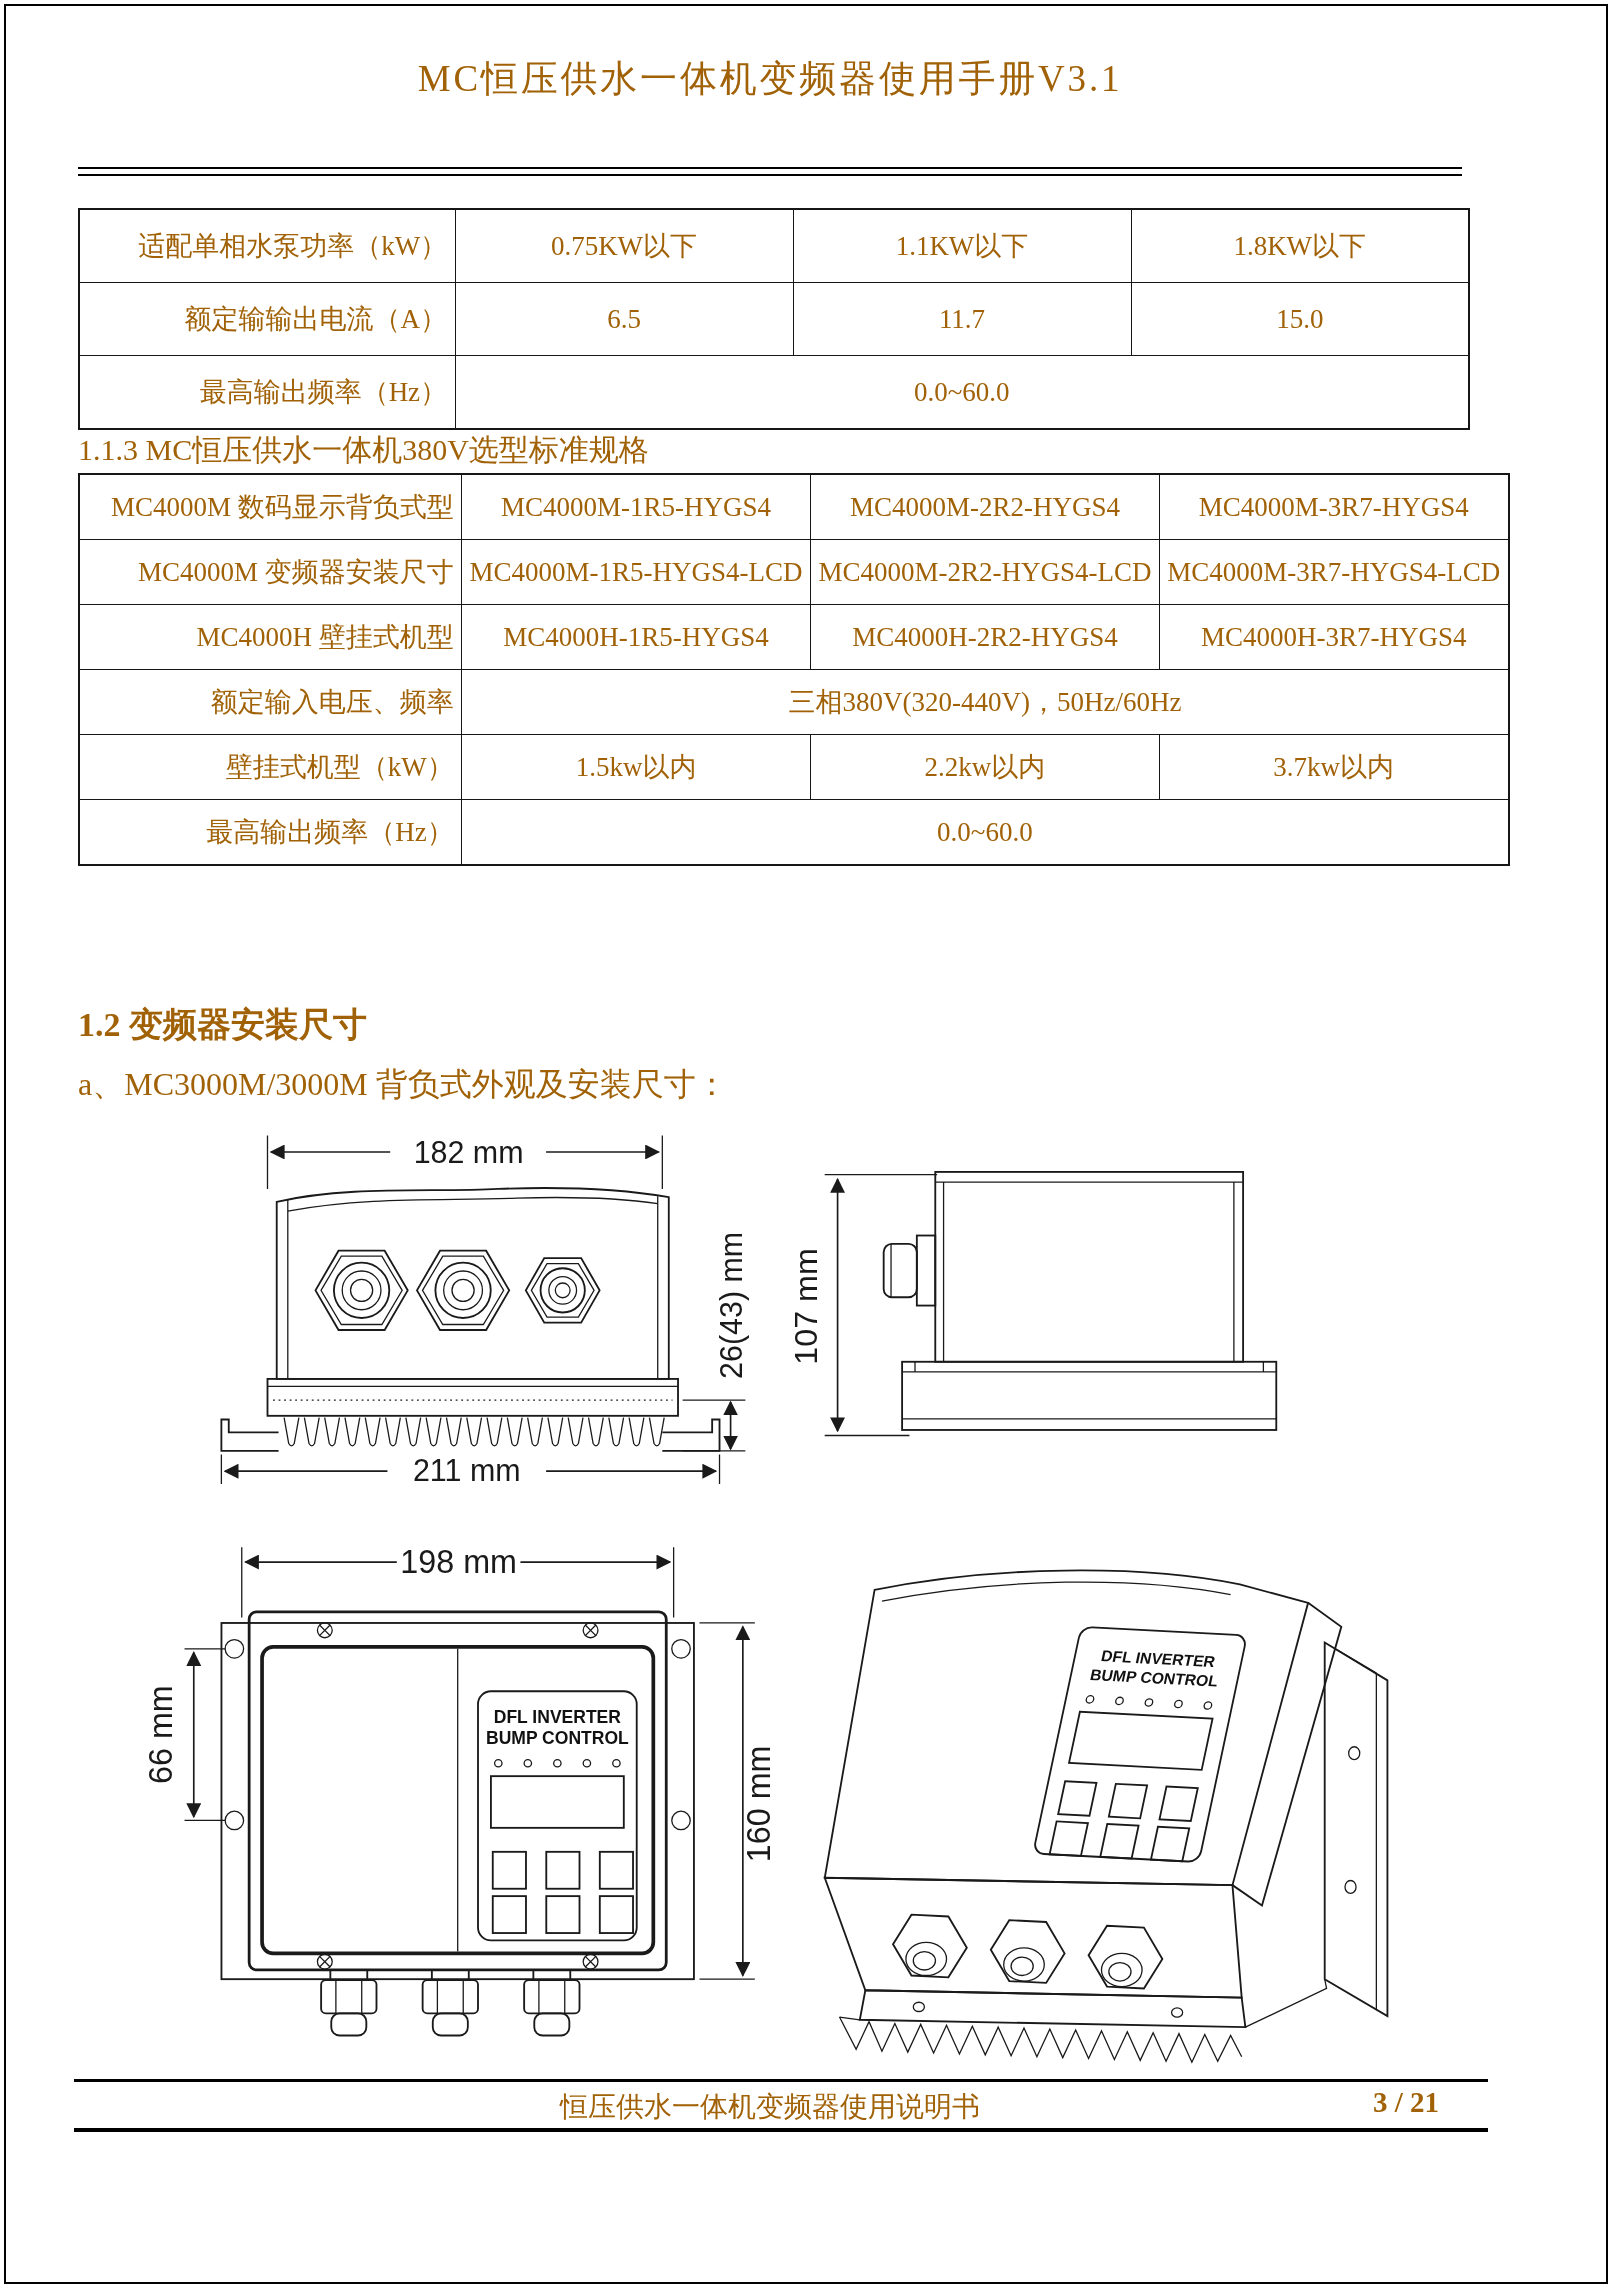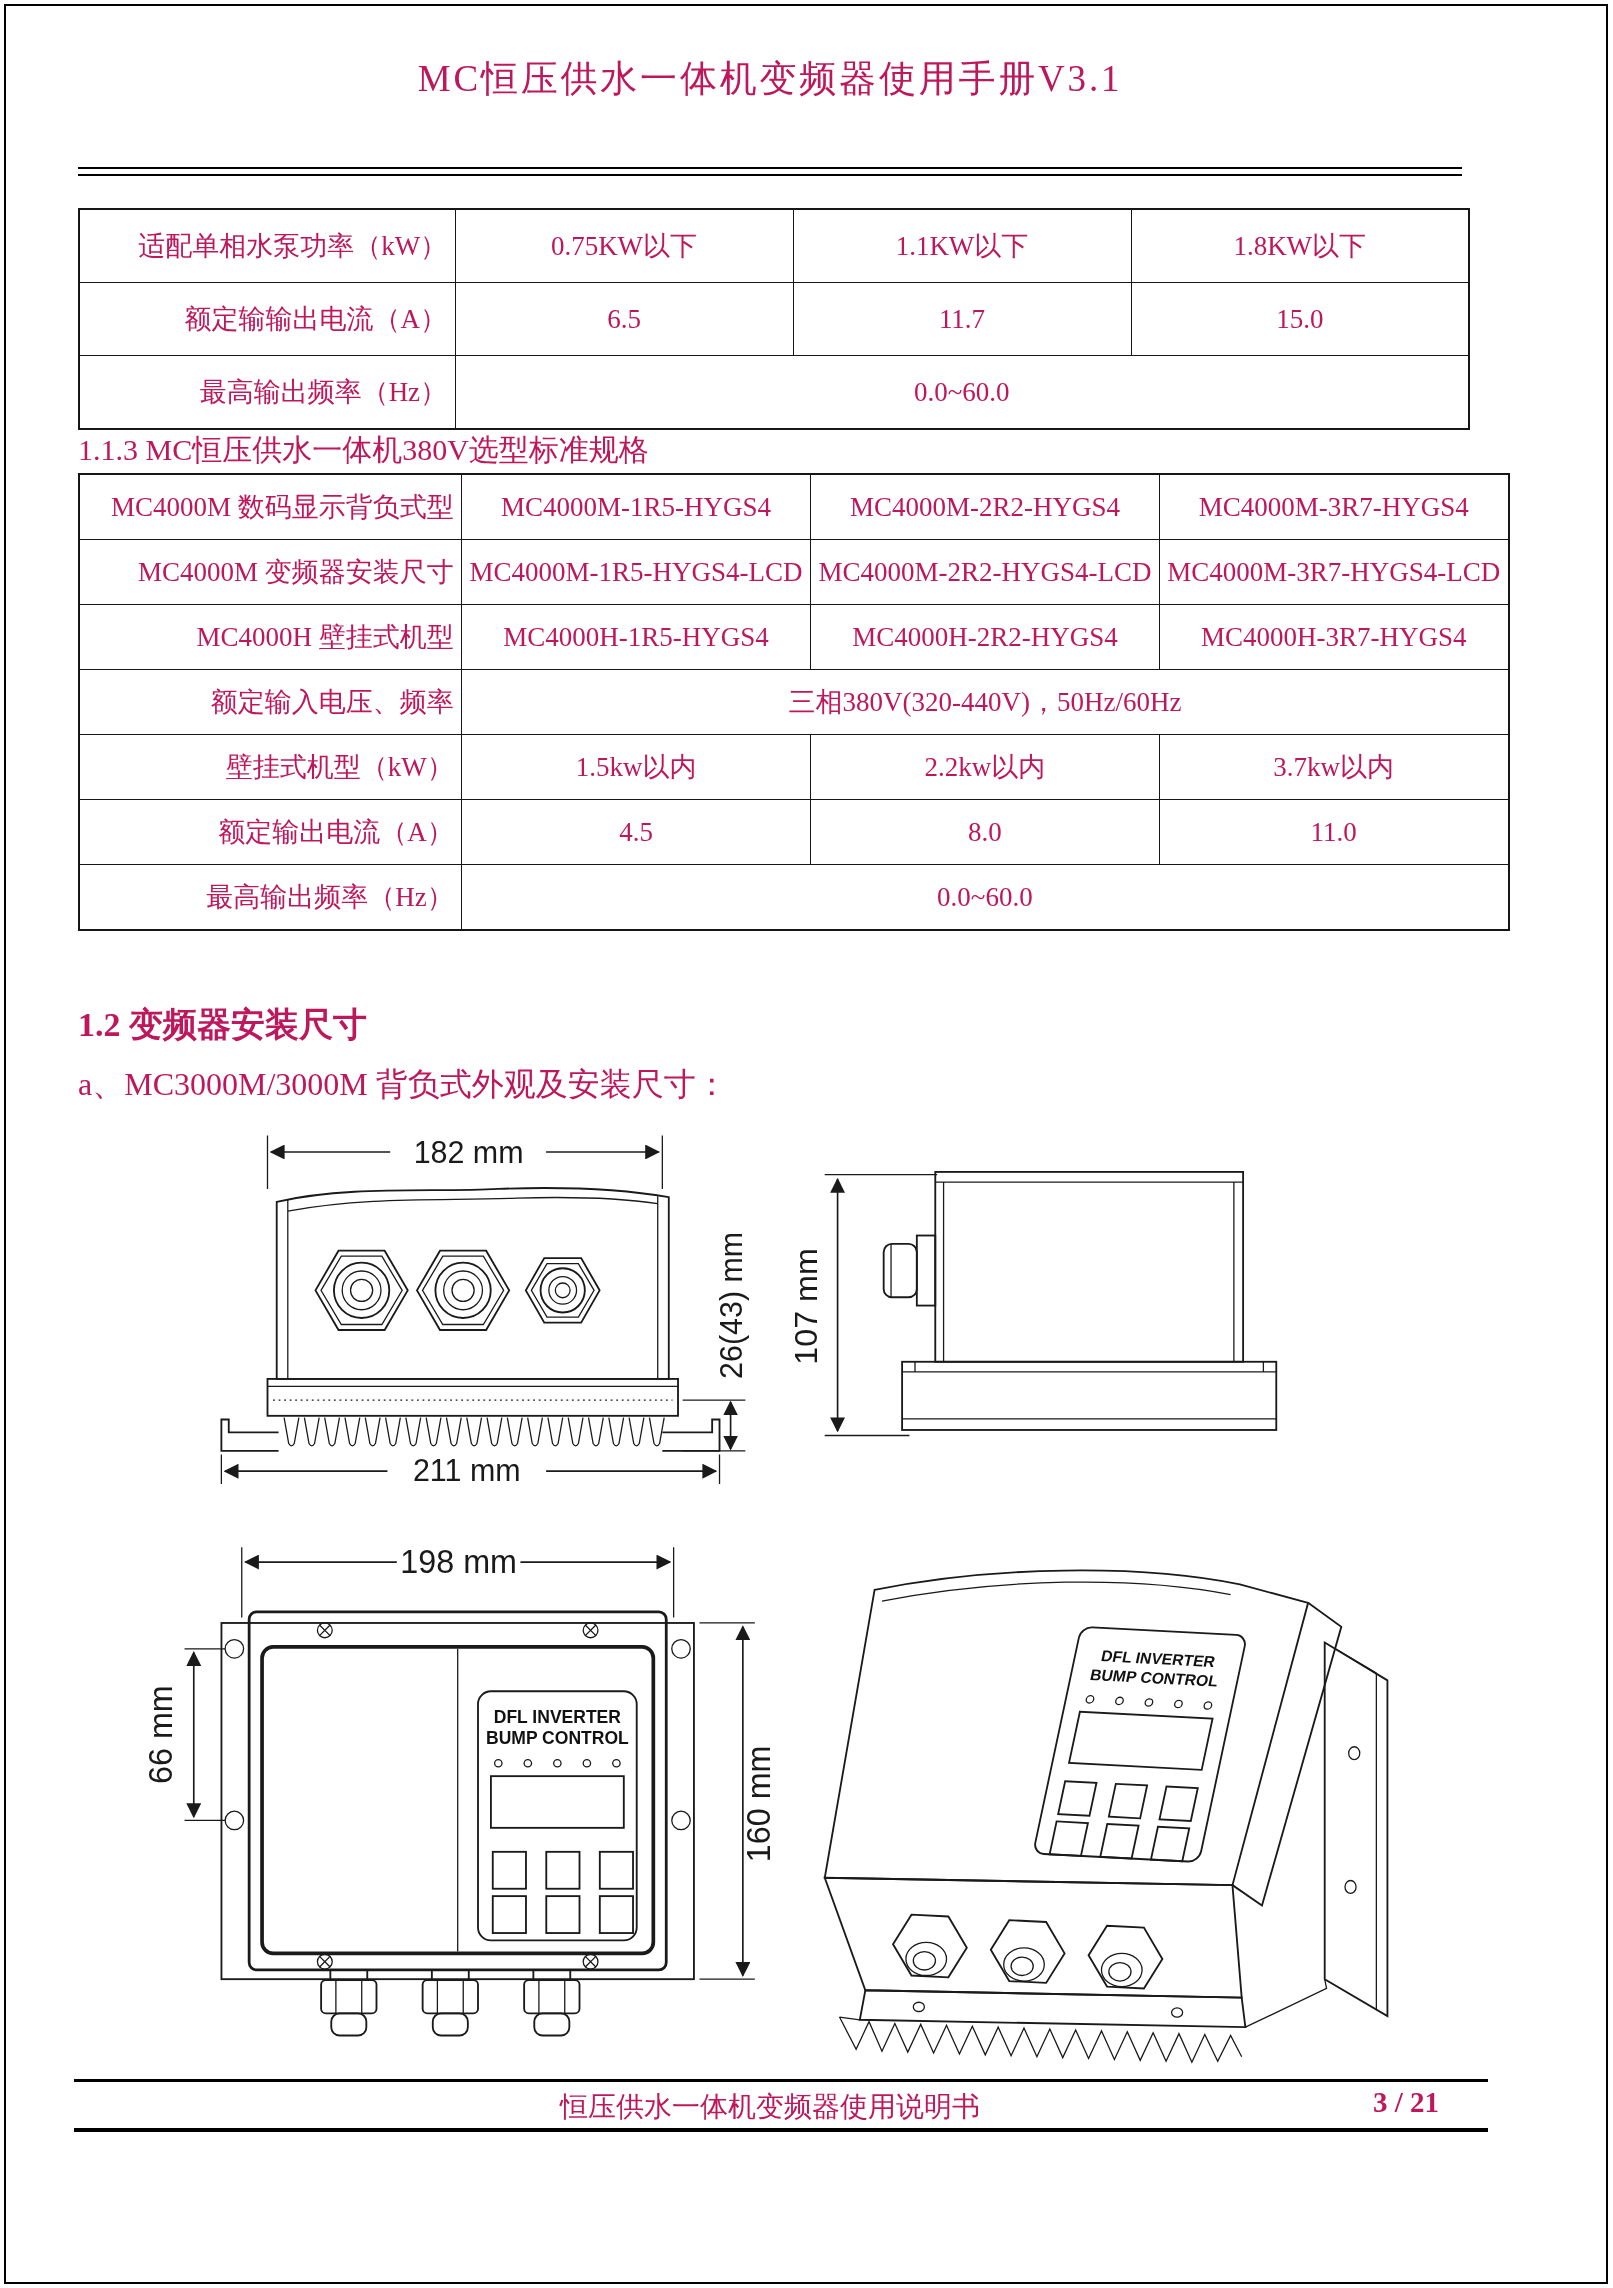--- a/index.html
+++ b/index.html
@@ -1,17 +1,17 @@
 <!DOCTYPE html>
 <html style="font-size:14.8px"><head>
 <meta charset="utf-8">
 <style>
   html,body{margin:0;padding:0;background:#ffffff;}
   .page{position:relative;width:1613px;height:2289px;background:#fff;overflow:hidden;
-        font-family:"Liberation Serif","DejaVu Serif",serif;color:#be185d;}
+        font-family:"Liberation Serif","DejaVu Serif",serif;color:#a16207;}
   .page-frame{position:absolute;left:3.7px;top:3.7px;right:4.6px;bottom:4.6px;border:2.8px solid #000;pointer-events:none;}
   .abs{position:absolute;}
 
   .doc-header{left:78px;top:54px;width:1384px;text-align:center;font-size:37px;letter-spacing:2.8px;white-space:nowrap;}
   .header-rule{left:78px;top:167px;width:1384px;height:4.6px;border-top:2.8px solid #000;border-bottom:2.8px solid #000;}
 
   table.spec{border-collapse:collapse;table-layout:fixed;background:#fff;}
   table.spec,table.spec td{border:1.8px solid #161616;}
   table.spec{border-width:2.8px;}
   table.spec td{font-size:27px;padding:0 7.4px;overflow:hidden;white-space:nowrap;}
@@ -108,26 +108,20 @@
       </tr>
       <tr>
         <td class="lbl">额定输入电压、频率</td>
         <td class="val" colspan="3">三相380V(320-440V)，50Hz/60Hz</td>
       </tr>
       <tr>
         <td class="lbl">壁挂式机型（kW）</td>
         <td class="val">1.5kw以内</td>
         <td class="val">2.2kw以内</td>
         <td class="val">3.7kw以内</td>
-      </tr>
-      <tr>
-        <td class="lbl">额定输出电流（A）</td>
-        <td class="val">4.5</td>
-        <td class="val">8.0</td>
-        <td class="val">11.0</td>
       </tr>
       <tr>
         <td class="lbl">最高输出频率（Hz）</td>
         <td class="val" colspan="3">0.0~60.0</td>
       </tr>
     </tbody>
   </table>
 
   <div class="h12 abs">1.2 变频器安装尺寸</div>
   <div class="ha abs">a、MC3000M/3000M 背负式外观及安装尺寸：</div>

